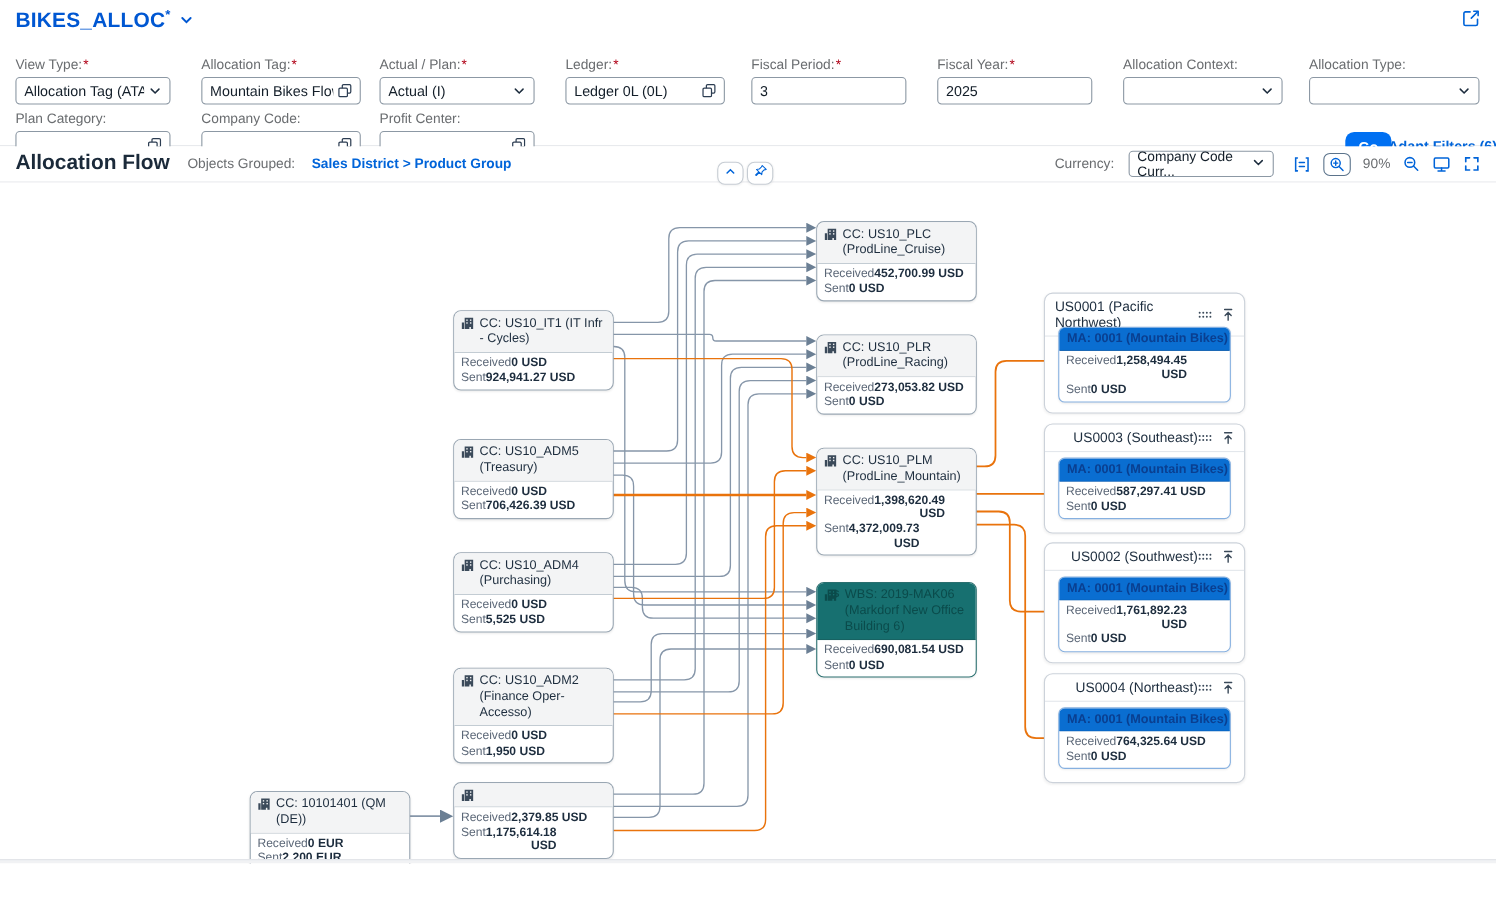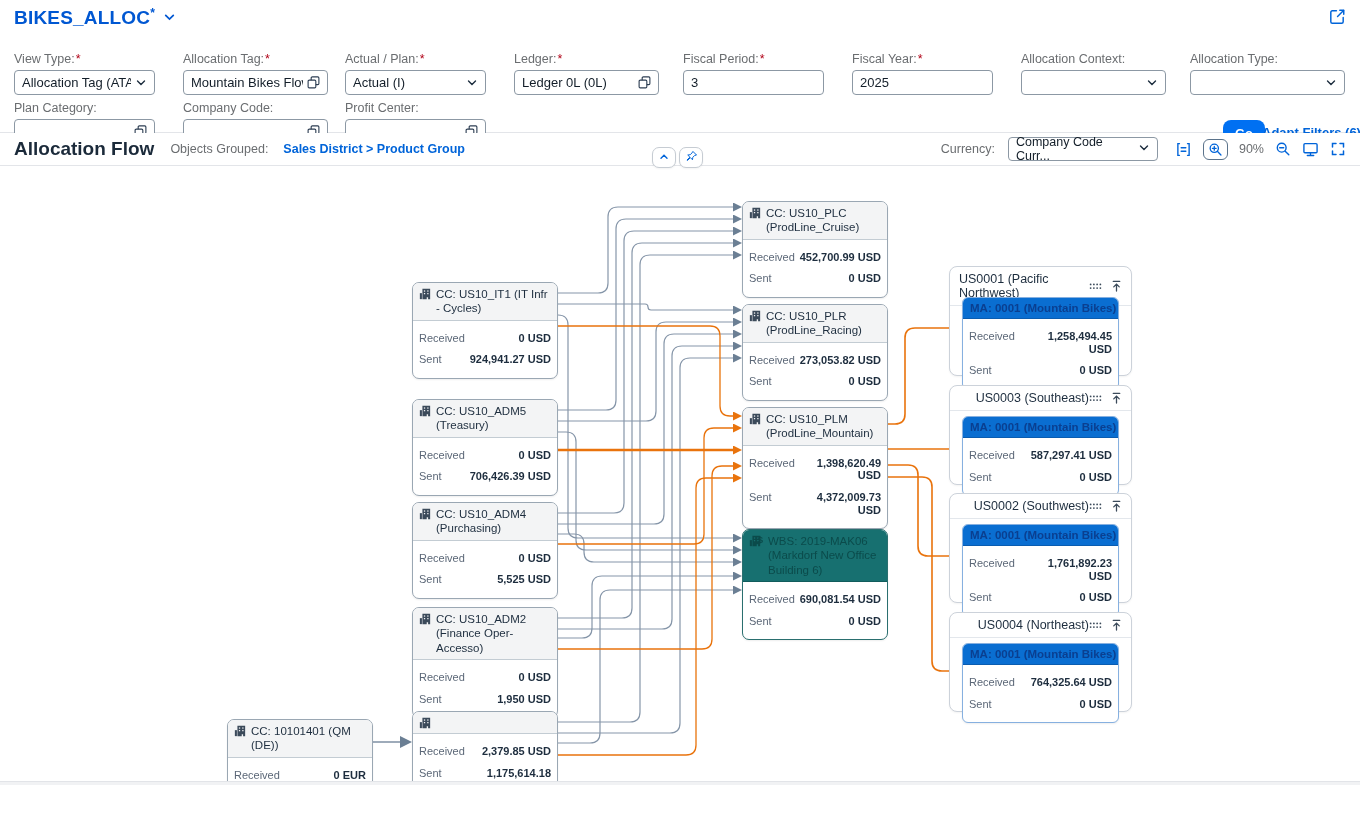--- a/index.html
+++ b/index.html
@@ -34,40 +34,40 @@
     justify-content:center; cursor:pointer; z-index:5; box-shadow:0 1px 2px rgba(0,0,0,.05); }
 
   
   .section-head { position:relative; width:1360px; height:33px; background:#fff;
     border-bottom:1px solid #e3e5e9; display:flex; align-items:center; padding:0 14px; }
   .section-title { font-size:19px; font-weight:700; color:#1b2a3a; margin-right:16px; }
   .grouped-label { font-size:12.5px; color:#6a6d70; margin-right:15px; }
   .grouped-links { font-size:12.5px; color:#0064d9; font-weight:600; cursor:pointer; }
   .toolbar { margin-left:auto; display:flex; align-items:center; gap:11px; }
   .currency-label { font-size:12.5px; color:#6a6d70; margin-right:2px; }
-  .currency-select { width:150px; height:24px; border:1px solid #8c98a4; border-radius:4px;
+  .currency-select { width:132px; height:24px; border:1px solid #8c98a4; border-radius:4px;
     display:flex; align-items:center; justify-content:space-between; padding:0 7px;
     font-size:12.5px; color:#131e29; cursor:pointer; margin-right:6px; }
   .tb-icon { display:flex; align-items:center; cursor:pointer; }
   .tb-zoom-in { border:1px solid #5b738b; border-radius:6px; padding:2px 4px; }
   .zoom-level { font-size:12.5px; color:#6a6d70; }
 
   
   .diagram { position:relative; width:1360px; height:619px; background:#fff; overflow:hidden; }
   #edges { position:absolute; inset:0; pointer-events:none; }
 
   .fnode { position:absolute; background:#fff; border:1px solid #9aa7b3; border-radius:7px;
     box-shadow:0 1px 2px rgba(0,0,0,.07); font-size:11px; cursor:pointer; }
   .fnode-head { background:#f3f4f5; border-bottom:1px solid #c3ccd3; border-radius:6px 6px 0 0;
     padding:4px 6px 4px 6px; display:flex; gap:5px; align-items:flex-start;
     font-size:11.5px; line-height:1.25; color:#1d2d3e; }
   .b-icon { flex:0 0 auto; margin-top:1px; color:#3b4a5a; display:flex; align-items:center; }
   .fnode-body { padding:2px 0 3px; }
-  .frow { display:flex; justify-content:space-between; align-items:flex-start;
-    padding:0 6px; line-height:1.15; margin:9px 0; }
+  .frow { display:flex; align-items:flex-start;
+    padding:0 6px; line-height:1.15; margin:1px 0; }
   .frow .lab { color:#5b6777; }
   .frow .val { font-weight:700; color:#1d2d3e; text-align:right; white-space:pre-line; }
 
   .fnode.wbs .fnode-head { background:#177070; color:#0b4b4b; border-bottom-color:#115c5c; }
   .fnode.wbs { border-color:#2a6f6f; }
   .fnode.wbs .b-icon { color:#0b4b4b; }
   .dollar { font-size:9px; font-weight:700; margin-left:-3px; }
 
   .fgroup-box { position:absolute; background:#fff; border:1px solid #ccd2da; border-radius:8px;
     box-shadow:0 1px 2px rgba(0,0,0,.05); }

